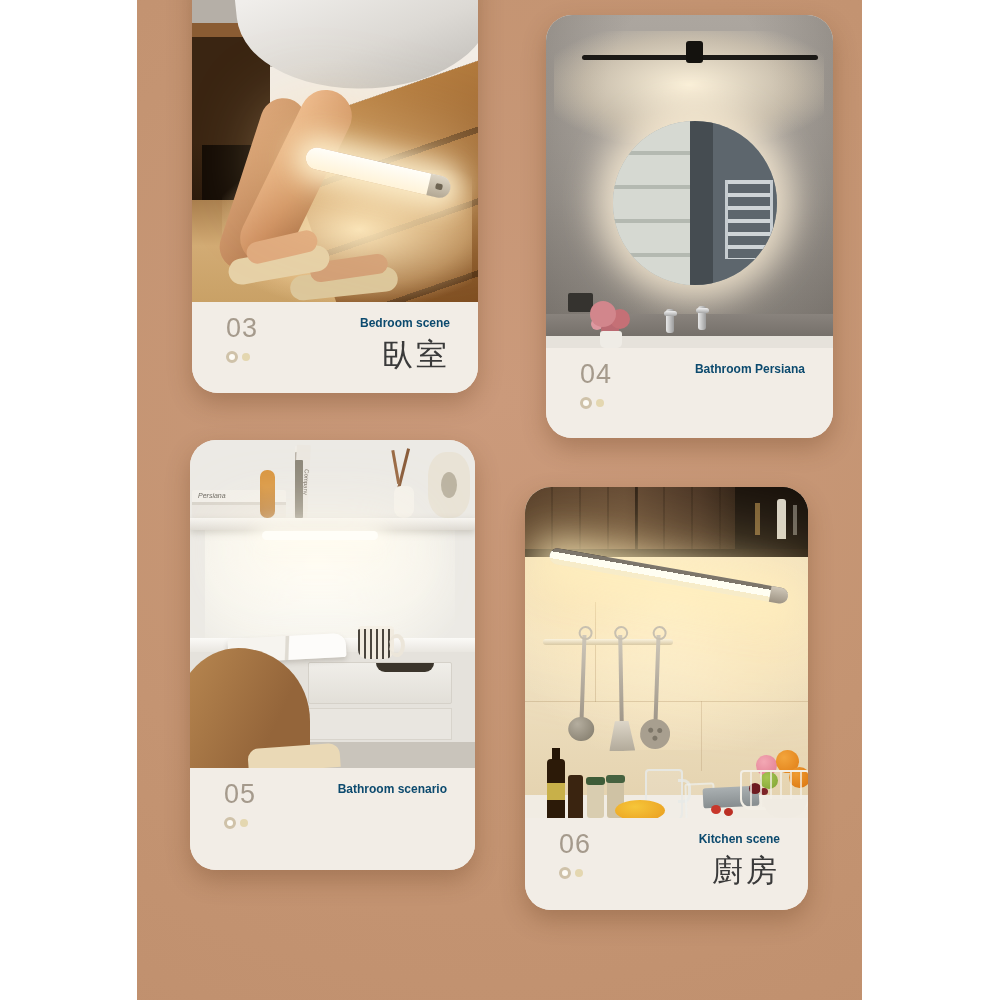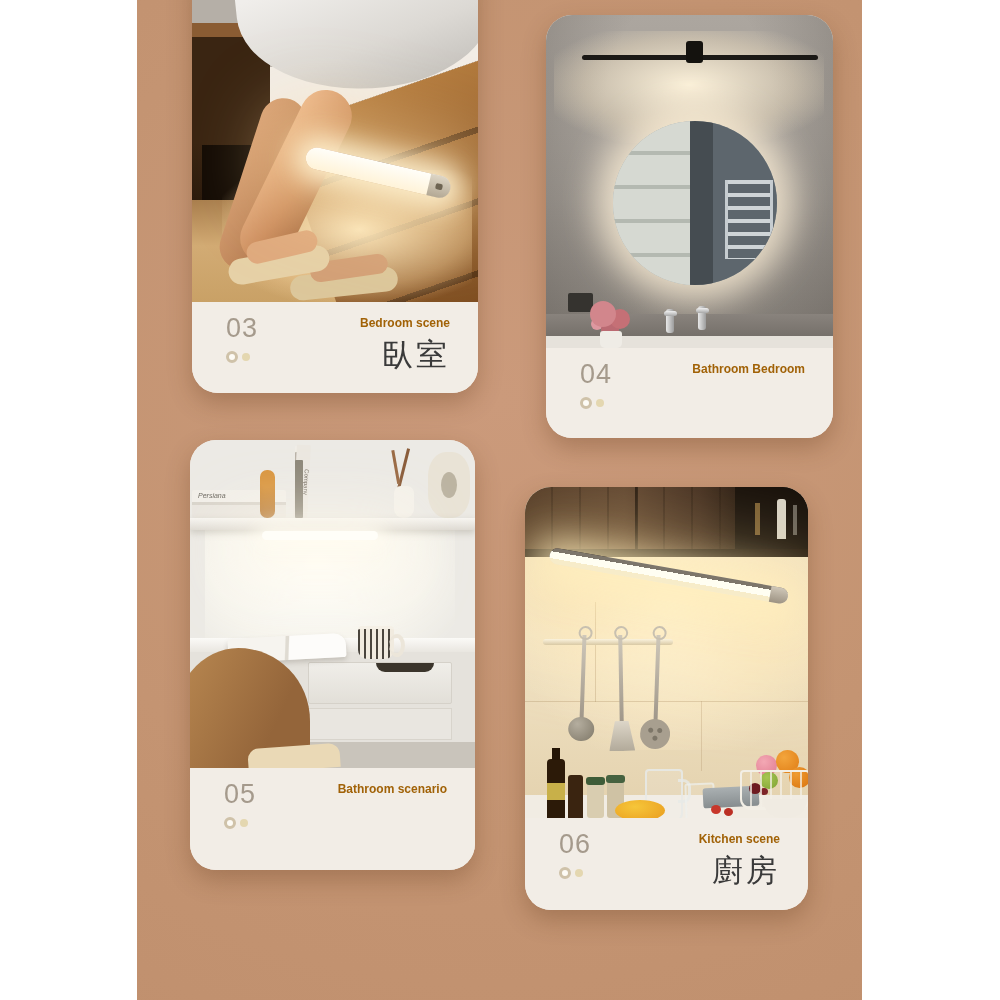--- a/index.html
+++ b/index.html
@@ -19,21 +19,21 @@
     padding:12px 28px 0 34px;box-sizing:border-box;}
   #card-bedroom .caption{height:91px;}
   #card-bathroom .caption{height:90px;}
   #card-workbench .caption{height:102px;}
   #card-kitchen .caption{height:92px;}
   .cap-num{font-size:27px;color:#a59a8c;letter-spacing:1px;line-height:1.1;}
   .dots{display:flex;align-items:center;gap:4px;margin-top:7px;}
   .dot-ring{width:12px;height:12px;border-radius:50%;border:3px solid #cfc2a9;background:#fdfbf5;box-sizing:border-box;}
   .dot-fill{width:8px;height:8px;border-radius:50%;background:#e4d7b0;}
   .cap-right{text-align:right;}
-  .cap-en{font-size:12px;font-weight:bold;color:#a16207;margin-top:2px;}
+  .cap-en{font-size:12px;font-weight:bold;color:#0c4a6e;margin-top:2px;}
   .cap-zh{font-size:31px;color:#3a3a3a;margin-top:4px;letter-spacing:3px;white-space:nowrap;}
   .photo *{position:absolute;}
   
   .b-wall{left:0;top:0;width:140px;height:112px;background:#b5afa7;}
   .b-nightstand{left:0;top:68px;width:78px;height:200px;
     background:linear-gradient(180deg,#8a5c33 0 14px,#3a2512 14px 60%,#27180b 100%);}
   .b-nightstand::after{content:'';position:absolute;left:10px;top:122px;width:58px;height:66px;background:#140c05;}
   .b-carpet{left:0;top:245px;width:100%;height:102px;
     background:linear-gradient(180deg,#a97f4e,#d2ab74 45%,#c9a166);}
   .b-bedpanel{left:85px;top:175px;width:340px;height:240px;transform:rotate(-19deg);transform-origin:left top;
@@ -264,21 +264,21 @@
     </div>
     <figcaption class="caption">
       <div class="cap-left">
         <div class="cap-num">04</div>
         <div class="dots">
           <span class="dot-ring"></span>
           <span class="dot-fill"></span>
         </div>
       </div>
       <div class="cap-right">
-        <div class="cap-en">Bathroom Bedroom</div>
+        <div class="cap-en">Bathroom Persiana</div>
       </div>
     </figcaption>
   </figure>
 
   <figure class="card" id="card-workbench" style="margin:0;">
     <div class="photo">
       <div class="d-wall"></div>
       <div class="d-glow"></div>
       <div class="d-bookstack">
         <span class="d-spine-text">Persiana</span>

